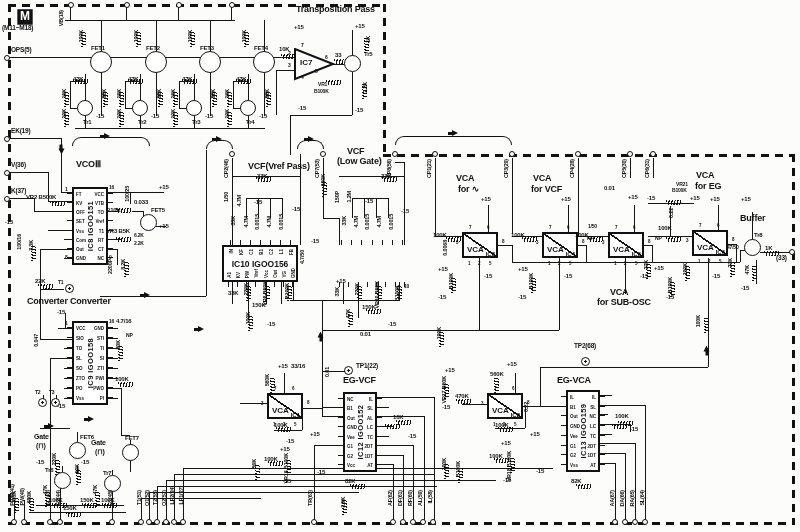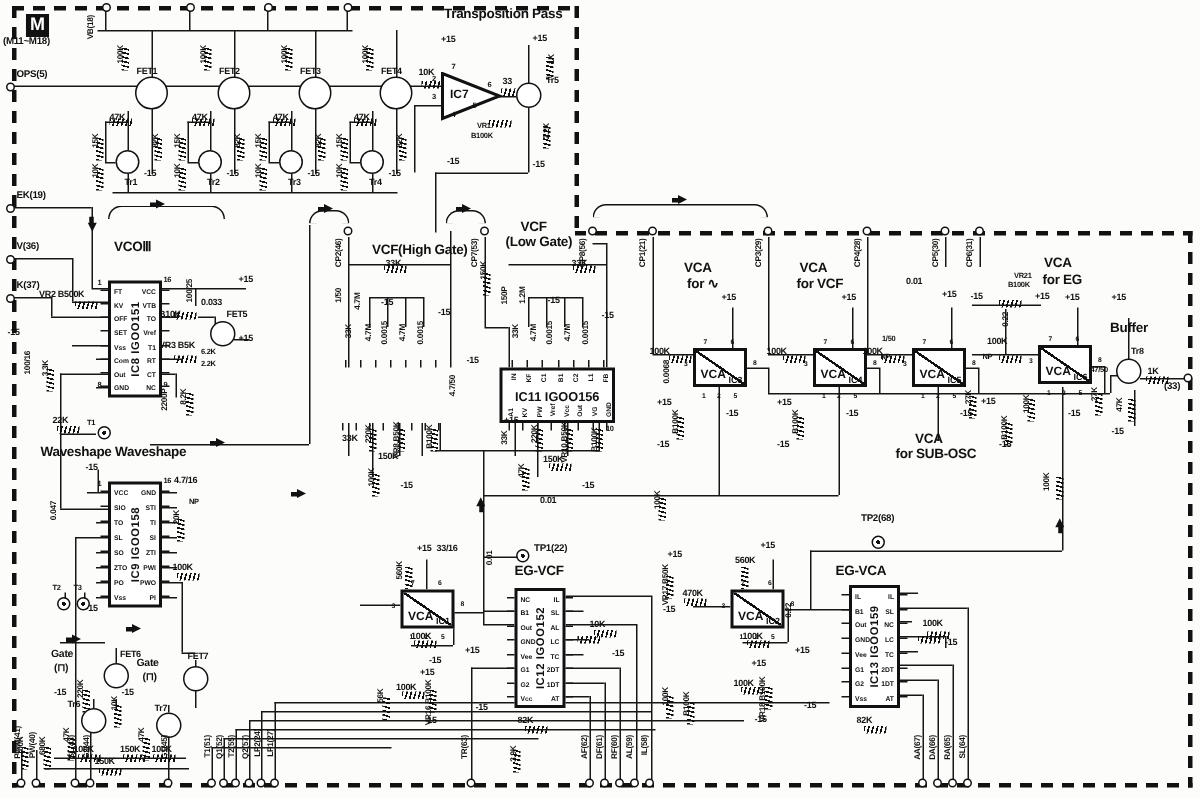--- a/index.html
+++ b/index.html
@@ -508,53 +508,53 @@
     <div class="ln" style="left: 67px; top: 387px; width: 5px; height: 1px;"></div>
     <div class="ln" style="left: 67px; top: 397px; width: 5px; height: 1px;"></div>
     <div class="ln" style="left: 108px; top: 327px; width: 5px; height: 1px;"></div>
     <div class="ln" style="left: 108px; top: 337px; width: 5px; height: 1px;"></div>
     <div class="ln" style="left: 108px; top: 347px; width: 5px; height: 1px;"></div>
     <div class="ln" style="left: 108px; top: 357px; width: 5px; height: 1px;"></div>
     <div class="ln" style="left: 108px; top: 367px; width: 5px; height: 1px;"></div>
     <div class="ln" style="left: 108px; top: 377px; width: 5px; height: 1px;"></div>
     <div class="ln" style="left: 108px; top: 387px; width: 5px; height: 1px;"></div>
     <div class="ln" style="left: 108px; top: 397px; width: 5px; height: 1px;"></div>
+    <div class="chip" style="left: 222px; top: 245px; width: 76px; height: 37px;">
+      <div class="cnh">IC10 IGOO156</div>
+      <div class="pin pt" style="left: 6px;">IN</div>
+      <div class="pin pt" style="left: 16px;">KF</div>
+      <div class="pin pt" style="left: 26px;">C1</div>
+      <div class="pin pt" style="left: 36px;">B1</div>
+      <div class="pin pt" style="left: 46px;">C2</div>
+      <div class="pin pt" style="left: 56px;">L1</div>
+      <div class="pin pt" style="left: 66px;">FB</div>
+      <div class="pin pb" style="left: 4px;">A1</div>
+      <div class="pin pb" style="left: 13.1429px;">KV</div>
+      <div class="pin pb" style="left: 22.2857px;">PW</div>
+      <div class="pin pb" style="left: 31.4286px;">Vref</div>
+      <div class="pin pb" style="left: 40.5714px;">Vcc</div>
+      <div class="pin pb" style="left: 49.7143px;">Out</div>
+      <div class="pin pb" style="left: 58.8571px;">VG</div>
+      <div class="pin pb" style="left: 68px;">GND</div>
+    </div>
     <div class="ln" style="left: 230px; top: 240px; width: 1px; height: 5px;"></div>
     <div class="ln" style="left: 240px; top: 240px; width: 1px; height: 5px;"></div>
     <div class="ln" style="left: 250px; top: 240px; width: 1px; height: 5px;"></div>
     <div class="ln" style="left: 260px; top: 240px; width: 1px; height: 5px;"></div>
     <div class="ln" style="left: 270px; top: 240px; width: 1px; height: 5px;"></div>
     <div class="ln" style="left: 280px; top: 240px; width: 1px; height: 5px;"></div>
     <div class="ln" style="left: 290px; top: 240px; width: 1px; height: 5px;"></div>
     <div class="ln" style="left: 228px; top: 282px; width: 1px; height: 5px;"></div>
     <div class="ln" style="left: 237.143px; top: 282px; width: 1px; height: 5px;"></div>
     <div class="ln" style="left: 246.286px; top: 282px; width: 1px; height: 5px;"></div>
     <div class="ln" style="left: 255.429px; top: 282px; width: 1px; height: 5px;"></div>
     <div class="ln" style="left: 264.571px; top: 282px; width: 1px; height: 5px;"></div>
     <div class="ln" style="left: 273.714px; top: 282px; width: 1px; height: 5px;"></div>
     <div class="ln" style="left: 282.857px; top: 282px; width: 1px; height: 5px;"></div>
     <div class="ln" style="left: 292px; top: 282px; width: 1px; height: 5px;"></div>
-    <div class="chip" style="left: 333px; top: 245px; width: 77px; height: 37px;">
-      <div class="cnh">IC11 IGOO156</div>
-      <div class="pin pt" style="left: 6px;">IN</div>
-      <div class="pin pt" style="left: 16.1667px;">KF</div>
-      <div class="pin pt" style="left: 26.3333px;">C1</div>
-      <div class="pin pt" style="left: 36.5px;">B1</div>
-      <div class="pin pt" style="left: 46.6667px;">C2</div>
-      <div class="pin pt" style="left: 56.8333px;">L1</div>
-      <div class="pin pt" style="left: 67px;">FB</div>
-      <div class="pin pb" style="left: 4px;">A1</div>
-      <div class="pin pb" style="left: 13.2857px;">KV</div>
-      <div class="pin pb" style="left: 22.5714px;">PW</div>
-      <div class="pin pb" style="left: 31.8571px;">Vref</div>
-      <div class="pin pb" style="left: 41.1429px;">Vcc</div>
-      <div class="pin pb" style="left: 50.4286px;">Out</div>
-      <div class="pin pb" style="left: 59.7143px;">VG</div>
-      <div class="pin pb" style="left: 69px;">GND</div>
-    </div>
     <div class="ln" style="left: 341px; top: 240px; width: 1px; height: 5px;"></div>
     <div class="ln" style="left: 351.167px; top: 240px; width: 1px; height: 5px;"></div>
     <div class="ln" style="left: 361.333px; top: 240px; width: 1px; height: 5px;"></div>
     <div class="ln" style="left: 371.5px; top: 240px; width: 1px; height: 5px;"></div>
     <div class="ln" style="left: 381.667px; top: 240px; width: 1px; height: 5px;"></div>
     <div class="ln" style="left: 391.833px; top: 240px; width: 1px; height: 5px;"></div>
     <div class="ln" style="left: 402px; top: 240px; width: 1px; height: 5px;"></div>
     <div class="ln" style="left: 339px; top: 282px; width: 1px; height: 5px;"></div>
     <div class="ln" style="left: 348.286px; top: 282px; width: 1px; height: 5px;"></div>
     <div class="ln" style="left: 357.571px; top: 282px; width: 1px; height: 5px;"></div>
@@ -694,22 +694,22 @@
       <div class="pin" style="left: 4px; top: 28px;">1</div>
       <div class="pin" style="left: 14px; top: 28px;">2</div>
       <div class="pin" style="left: -8px; top: 7px;">3</div>
       <div class="pin" style="left: 25px; top: 28px;">5</div>
       <div class="pin" style="left: 23px; top: -8px;">6</div>
       <div class="pin" style="left: 5px; top: -8px;">7</div>
       <div class="pin" style="left: 38px; top: 6px;">8</div>
     </div>
     <div class="ann b" style="left: 296px; top: 5px;">Transposition Pass</div>
     <div class="ann b" style="left: 76px; top: 160px;">VCOⅢ</div>
-    <div class="ann b" style="left: 27px; top: 297px;">Waveshape Waveshape</div>
-    <div class="ann b" style="left: 248px; top: 162px;">VCF(High Gate)</div>
+    <div class="ann b" style="left: 27px; top: 297px;">Converter Converter</div>
+    <div class="ann b" style="left: 248px; top: 162px;">VCF(Vref Pass)</div>
     <div class="ann b" style="left: 347px; top: 147px;">VCF</div>
     <div class="ann b" style="left: 337px; top: 157px;">(Low Gate)</div>
     <div class="ann b" style="left: 456px; top: 174px;">VCA</div>
     <div class="ann b" style="left: 458px; top: 185px;">for ∿</div>
     <div class="ann b" style="left: 533px; top: 174px;">VCA</div>
     <div class="ann b" style="left: 531px; top: 185px;">for VCF</div>
     <div class="ann b" style="left: 696px; top: 171px;">VCA</div>
     <div class="ann b" style="left: 695px; top: 182px;">for EG</div>
     <div class="ann b" style="left: 610px; top: 288px;">VCA</div>
     <div class="ann b" style="left: 597px; top: 298px;">for SUB-OSC</div>

